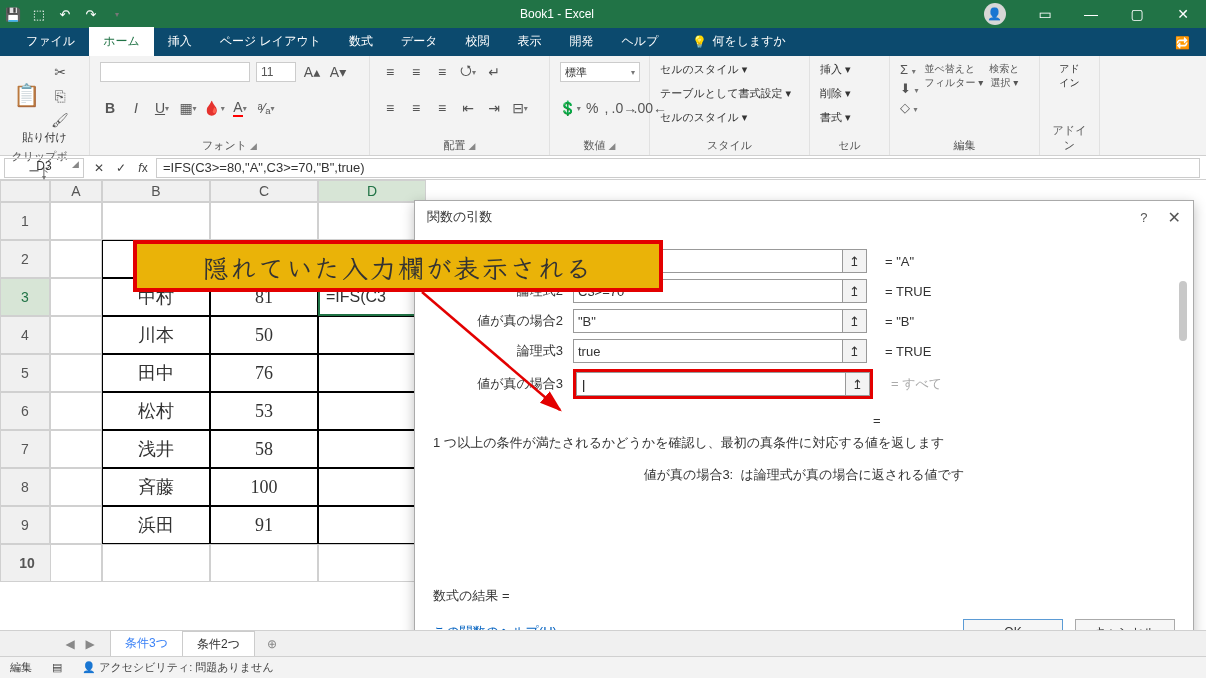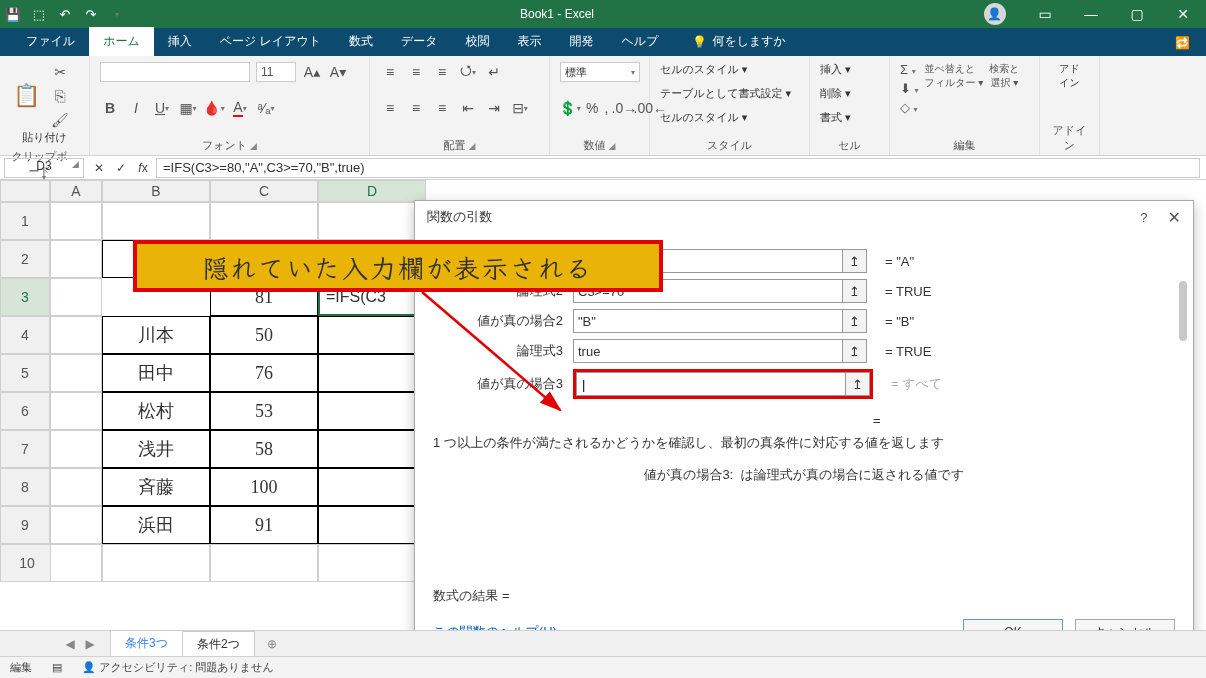--- a/index.html
+++ b/index.html
@@ -239,20 +239,21 @@
     <div class="cell" style="left: 102px; top: 22px; width: 108px; height: 38px;"></div>
     <div class="cell" style="left: 210px; top: 22px; width: 108px; height: 38px;"></div>
     <div class="cell" style="left: 318px; top: 22px; width: 108px; height: 38px;"></div>
     <div class="rowhdr" style="left: 0px; top: 60px; width: 50px; height: 38px;">2</div>
     <div class="cell" style="left: 50px; top: 60px; width: 52px; height: 38px;"></div>
     <div class="cell tblhead" style="left: 102px; top: 60px; width: 108px; height: 38px; border: 1px solid rgb(0, 0, 0);">名前</div>
     <div class="cell tblhead" style="left: 210px; top: 60px; width: 108px; height: 38px; border: 1px solid rgb(0, 0, 0);">点数</div>
     <div class="cell tblhead" style="left: 318px; top: 60px; width: 108px; height: 38px; border: 1px solid rgb(0, 0, 0);">判定</div>
     <div class="rowhdr sel" style="left: 0px; top: 98px; width: 50px; height: 38px;">3</div>
     <div class="cell" style="left: 50px; top: 98px; width: 52px; height: 38px;"></div>
+    <div class="cell tblcell" style="left: 102px; top: 98px; width: 108px; height: 38px; border: 1px solid rgb(0, 0, 0);">中村</div>
     <div class="cell tblcell" style="left: 210px; top: 98px; width: 108px; height: 38px; border: 1px solid rgb(0, 0, 0);">81</div>
     <div class="cell tblcell sel-cell" style="left: 318px; top: 98px; width: 108px; height: 38px; border: 1px solid rgb(0, 0, 0); justify-content: flex-start; padding-left: 6px; font-family: inherit; font-size: 16px;">=IFS(C3</div>
     <div class="rowhdr" style="left: 0px; top: 136px; width: 50px; height: 38px;">4</div>
     <div class="cell" style="left: 50px; top: 136px; width: 52px; height: 38px;"></div>
     <div class="cell tblcell" style="left: 102px; top: 136px; width: 108px; height: 38px; border: 1px solid rgb(0, 0, 0);">川本</div>
     <div class="cell tblcell" style="left: 210px; top: 136px; width: 108px; height: 38px; border: 1px solid rgb(0, 0, 0);">50</div>
     <div class="cell" style="left: 318px; top: 136px; width: 108px; height: 38px; border: 1px solid rgb(0, 0, 0);"></div>
     <div class="rowhdr" style="left: 0px; top: 174px; width: 50px; height: 38px;">5</div>
     <div class="cell" style="left: 50px; top: 174px; width: 52px; height: 38px;"></div>
     <div class="cell tblcell" style="left: 102px; top: 174px; width: 108px; height: 38px; border: 1px solid rgb(0, 0, 0);">田中</div>
@@ -271,21 +272,21 @@
     <div class="rowhdr" style="left: 0px; top: 288px; width: 50px; height: 38px;">8</div>
     <div class="cell" style="left: 50px; top: 288px; width: 52px; height: 38px;"></div>
     <div class="cell tblcell" style="left: 102px; top: 288px; width: 108px; height: 38px; border: 1px solid rgb(0, 0, 0);">斉藤</div>
     <div class="cell tblcell" style="left: 210px; top: 288px; width: 108px; height: 38px; border: 1px solid rgb(0, 0, 0);">100</div>
     <div class="cell" style="left: 318px; top: 288px; width: 108px; height: 38px; border: 1px solid rgb(0, 0, 0);"></div>
     <div class="rowhdr" style="left: 0px; top: 326px; width: 50px; height: 38px;">9</div>
     <div class="cell" style="left: 50px; top: 326px; width: 52px; height: 38px;"></div>
     <div class="cell tblcell" style="left: 102px; top: 326px; width: 108px; height: 38px; border: 1px solid rgb(0, 0, 0);">浜田</div>
     <div class="cell tblcell" style="left: 210px; top: 326px; width: 108px; height: 38px; border: 1px solid rgb(0, 0, 0);">91</div>
     <div class="cell" style="left: 318px; top: 326px; width: 108px; height: 38px; border: 1px solid rgb(0, 0, 0);"></div>
-    <div class="rowhdr" style="left: 0px; top: 364px; width: 54px; height: 38px;">10</div>
+    <div class="rowhdr" style="left: 0px; top: 364px; width: 54px; height: 38px; font-weight: bold;">10</div>
     <div class="cell" style="left: 50px; top: 364px; width: 52px; height: 38px;"></div>
     <div class="cell" style="left: 102px; top: 364px; width: 108px; height: 38px;"></div>
     <div class="cell" style="left: 210px; top: 364px; width: 108px; height: 38px;"></div>
     <div class="cell" style="left: 318px; top: 364px; width: 108px; height: 38px;"></div>
   </div>
 
 <div class="annot">隠れていた入力欄が表示される</div>
 <svg class="arrow" style="left:420px;top:290px" width="160" height="140">
   <defs>
       <marker id="ah" markerWidth="10" markerHeight="10" refX="8" refY="3" orient="auto">

